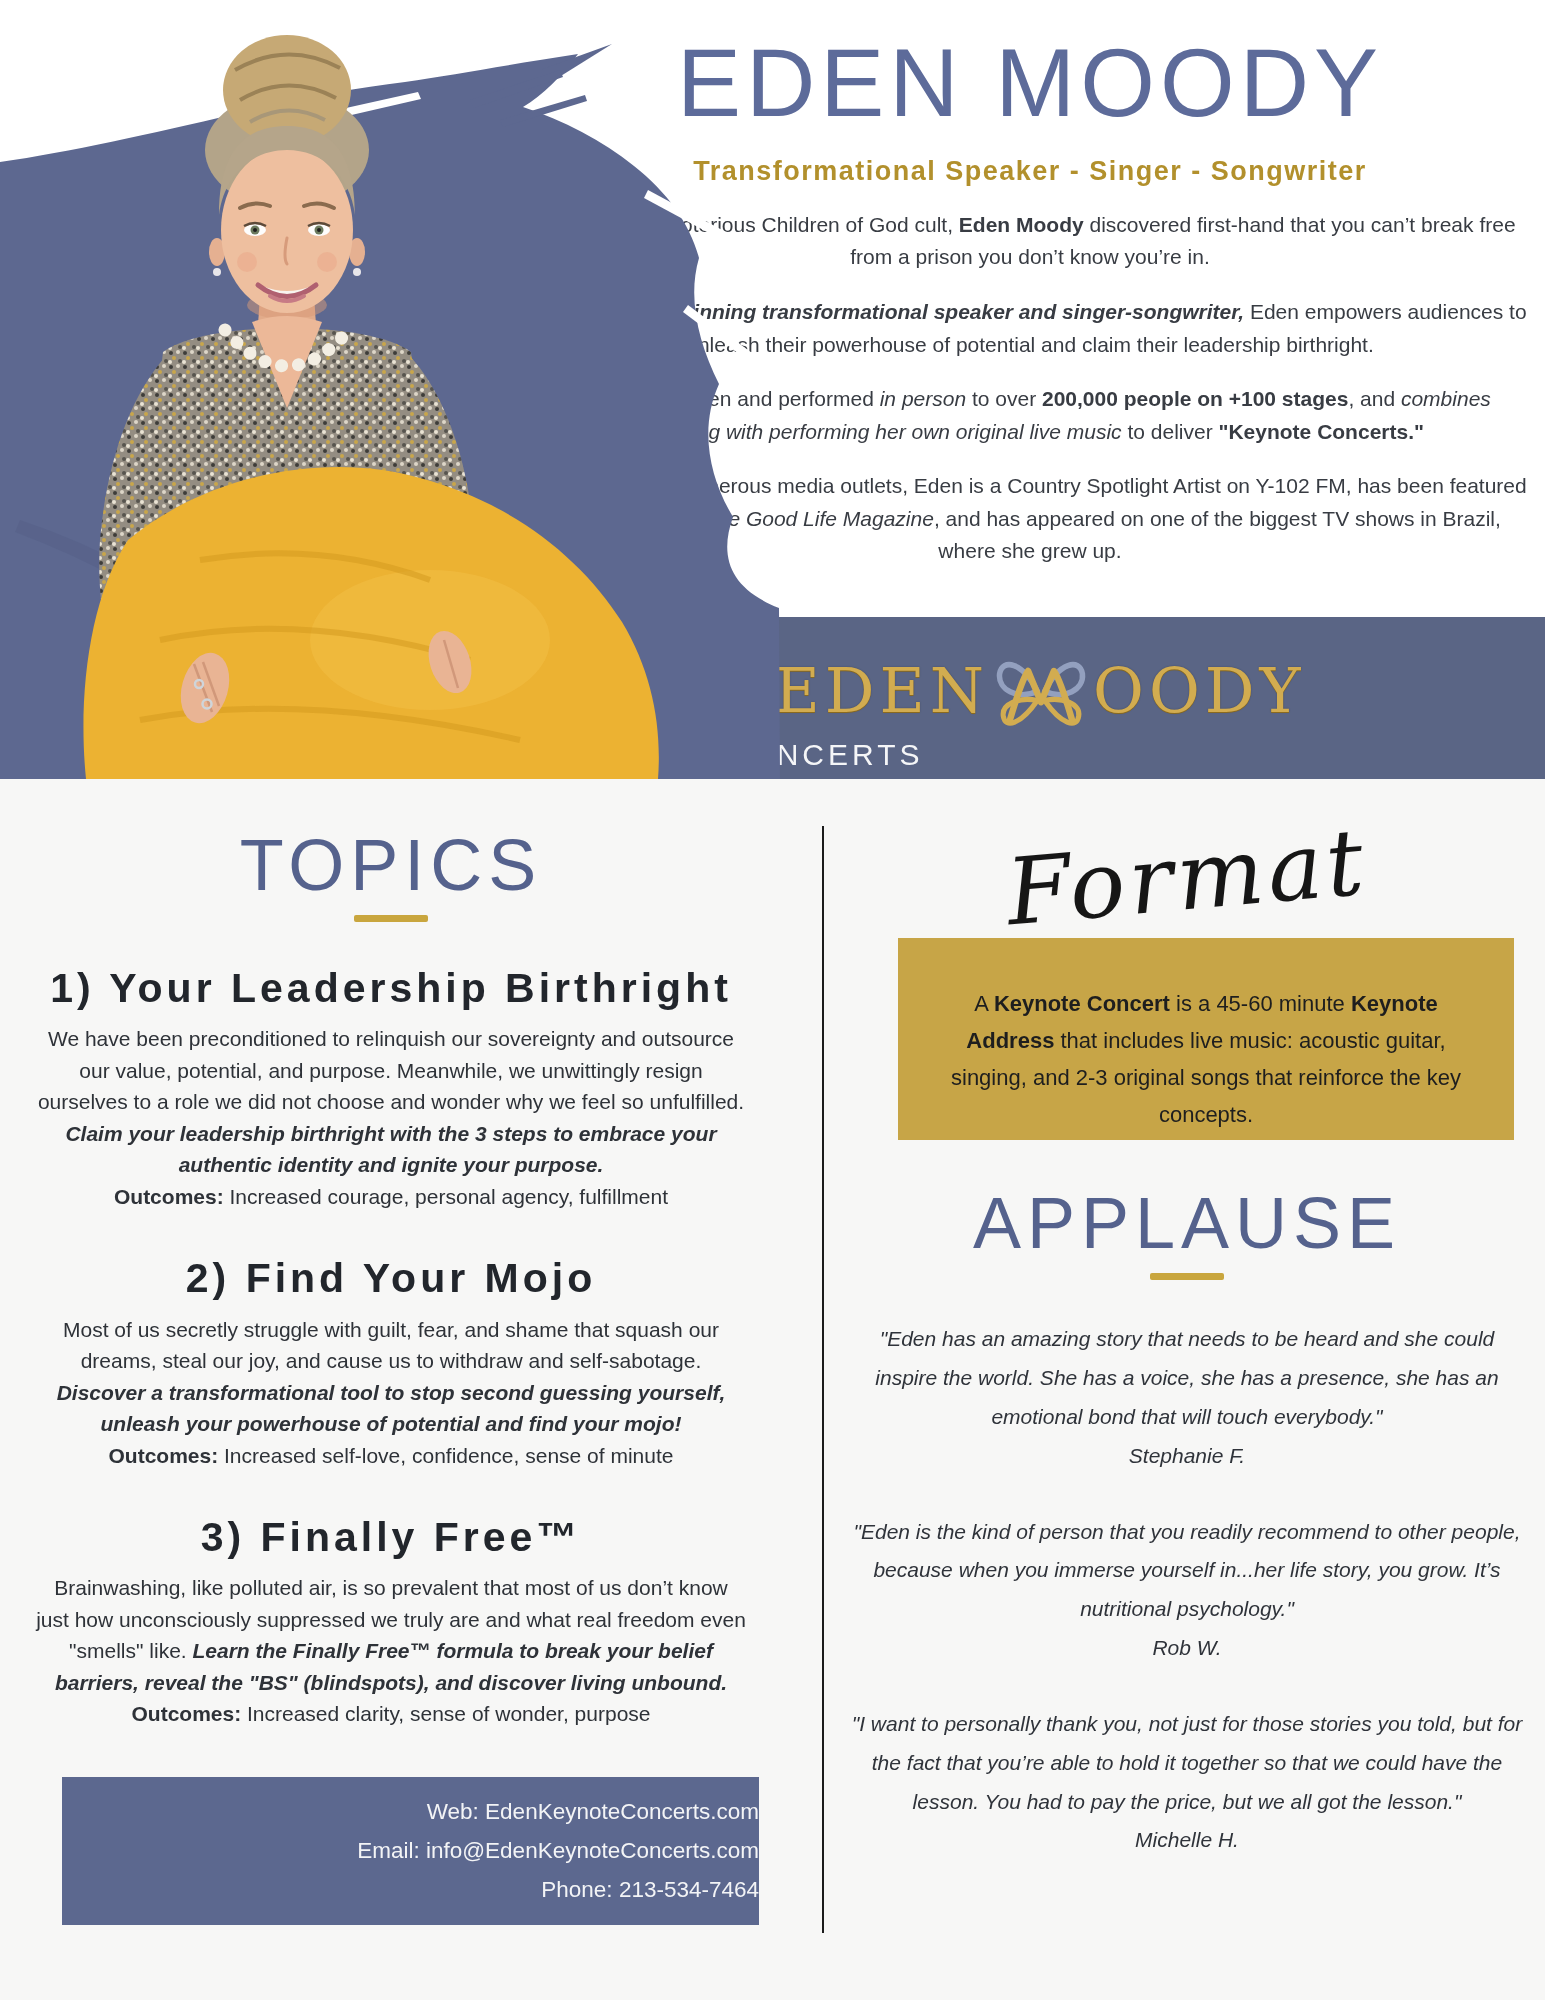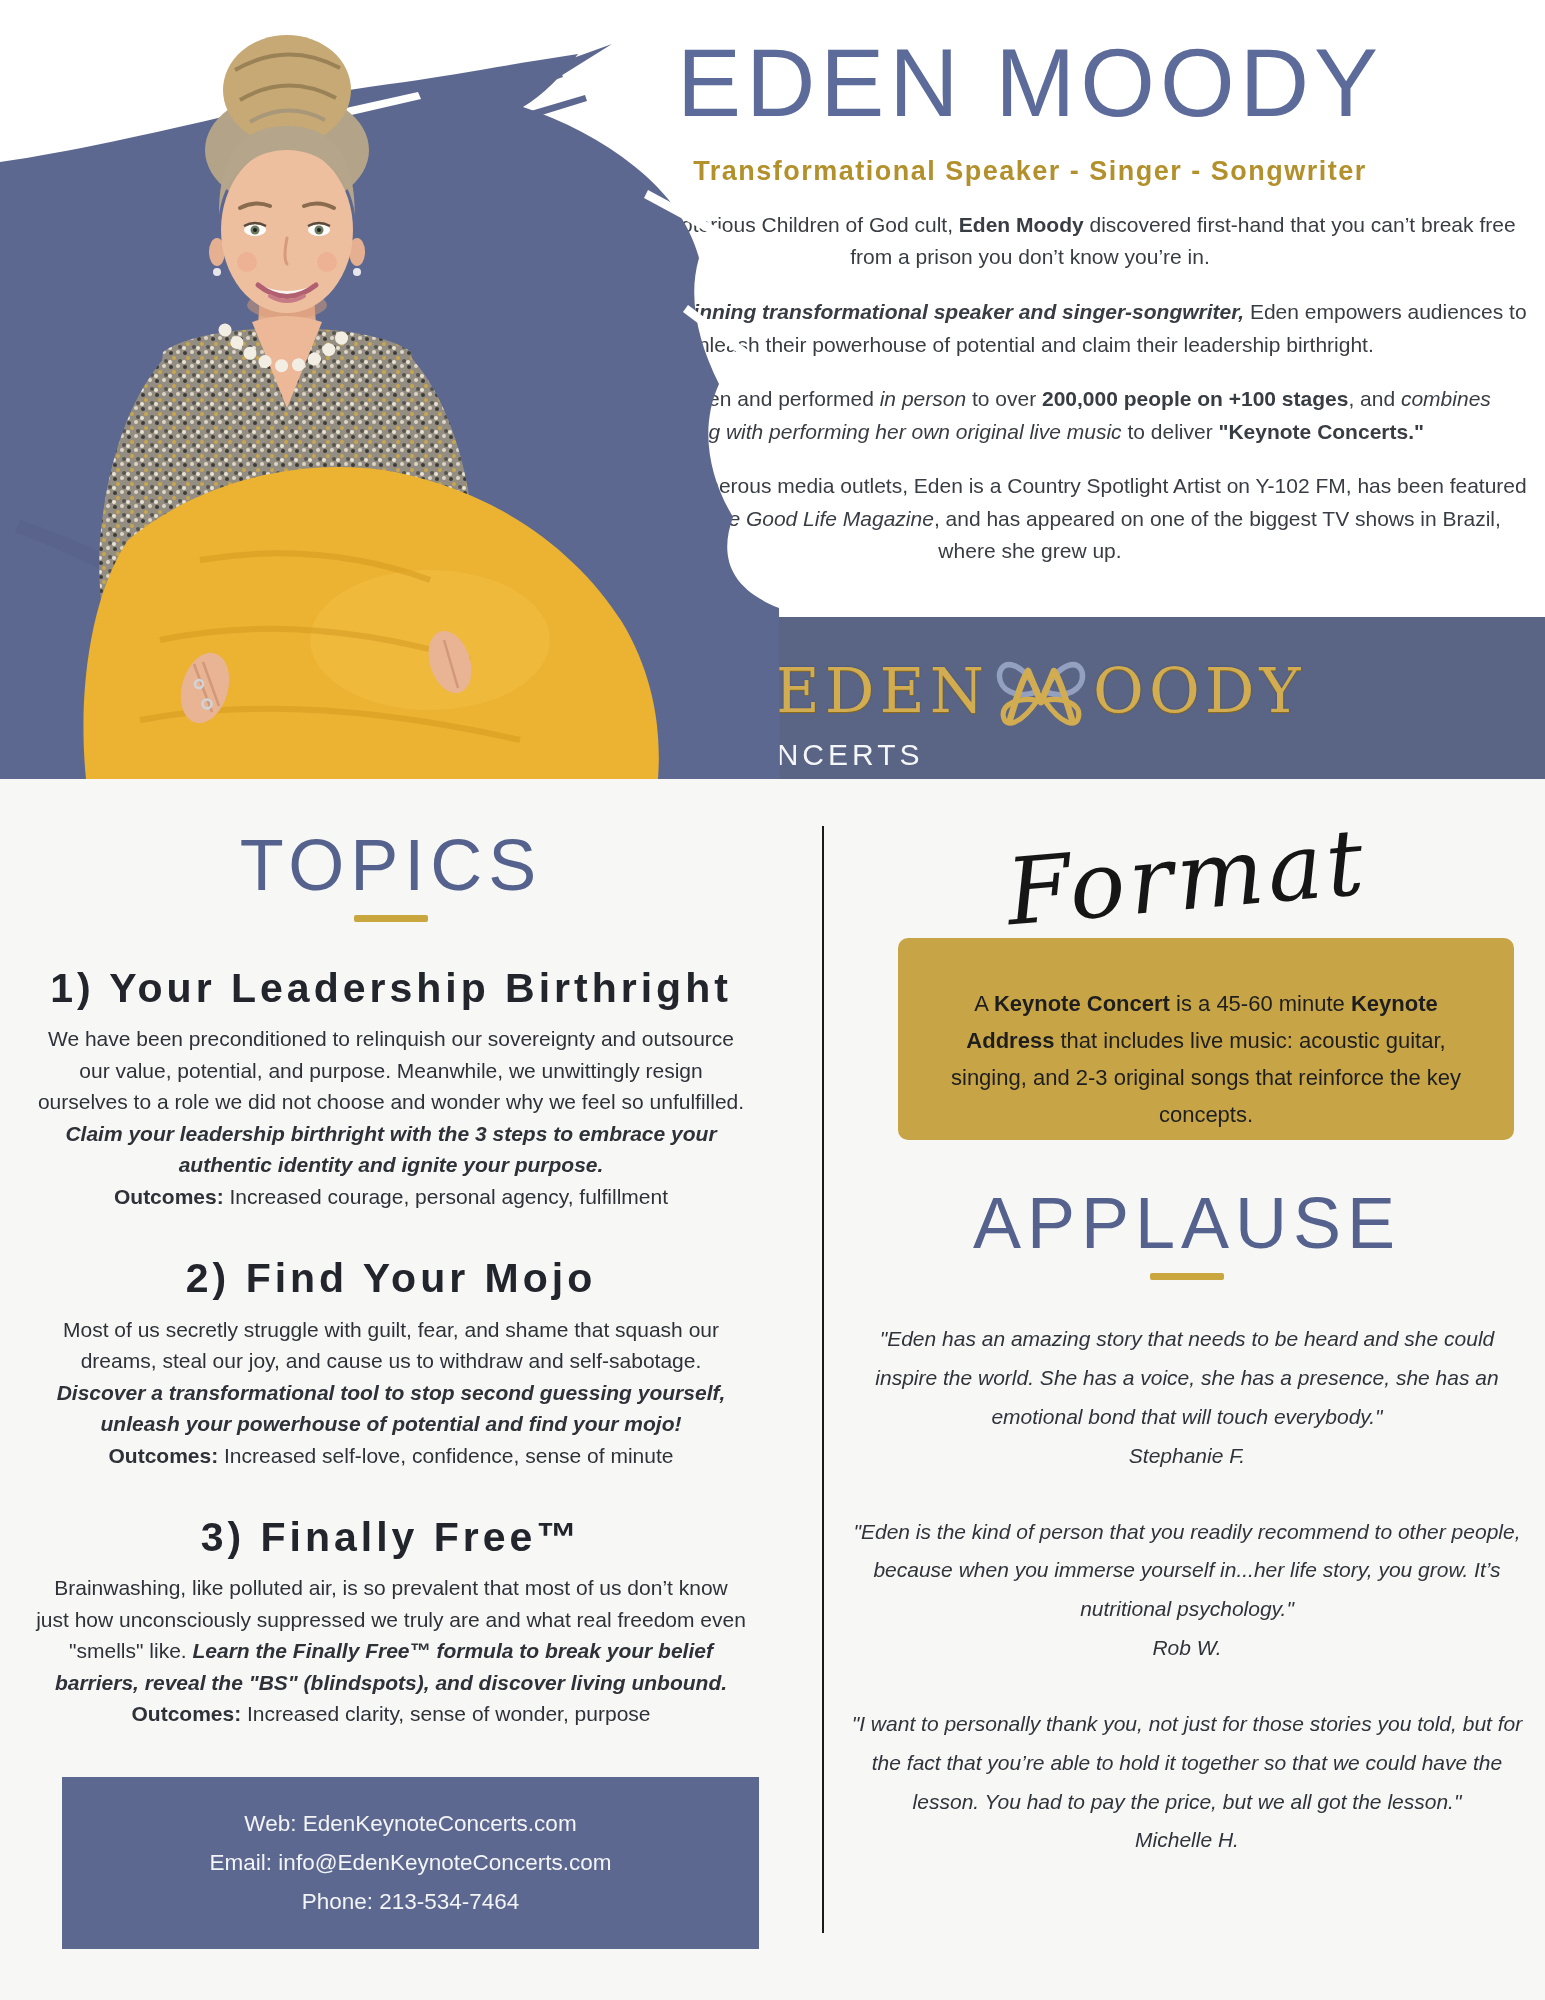--- a/index.html
+++ b/index.html
@@ -43,35 +43,35 @@
 
   .left-col { position:absolute; left:35px; top:826px; width:712px; text-align:center; }
   .big-h { font-size:72px; font-weight:400; letter-spacing:6px; color:#55628d; line-height:1.1; }
   .gold-bar { width:74px; height:7px; background:#c9a63e; border-radius:2px; margin:10px auto 4px; }
   .topic { margin-top:26px; }
   .topic-title { font-size:41px; font-weight:600; letter-spacing:4px; color:#22262c; line-height:1.2;margin-top:42px; }
   .topic-body { margin-top:10px; font-size:21px; line-height:1.5; color:#2e3238; }
   .topic-outcomes { font-size:21px; line-height:1.5; color:#2e3238; }
 
   .contact {
-    position:absolute; left:62px; top:1777px; width:697px; height:172px;
+    position:absolute; left:62px; top:1777px; width:697px; height:148px;
     background:#5c688f; color:#f3f4f6; display:flex; flex-direction:column;
-    align-items:center; justify-content:center; gap:13px; font-size:22.5px;
+    align-items:flex-end; justify-content:center; gap:13px; font-size:22.5px;
   }
 
   .right-col { position:absolute; left:848px; top:818px; width:678px; text-align:center; }
   .format-wrap { position:relative; height:322px; }
   .script-h {
     position:absolute; left:0; right:0; top:6px; z-index:2;
     font-family:"DejaVu Serif", serif; font-style:italic; font-weight:400;
     font-size:92px; color:#161616; transform:rotate(-5deg); letter-spacing:4px;
   }
   .gold-box {
     position:absolute; left:50px; top:120px; width:616px; height:202px;
-    background:#c7a547; padding:48px 30px 0; z-index:1;border-radius:10px;
+    background:#c7a547; padding:48px 30px 0; z-index:1;
   }
   .gold-box p { font-size:22px; line-height:1.68; color:#1e1e1e; }
   .applause-h { margin-top:44px; }
   .right-col .gold-bar.applause-bar { margin:10px auto 40px; }
   .testimonial { font-style:italic; font-size:21px; line-height:1.85; color:#2f333a; margin-bottom:37px; }
 
 </style>
 </head>
 <body>
 

